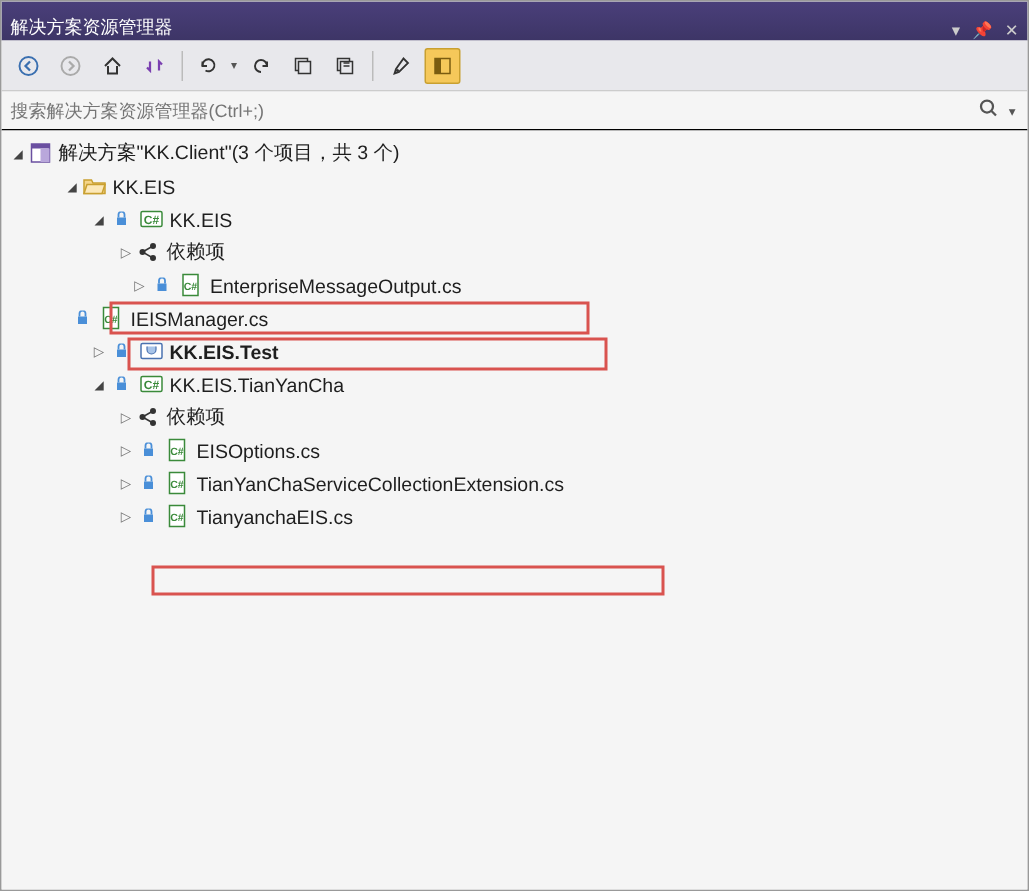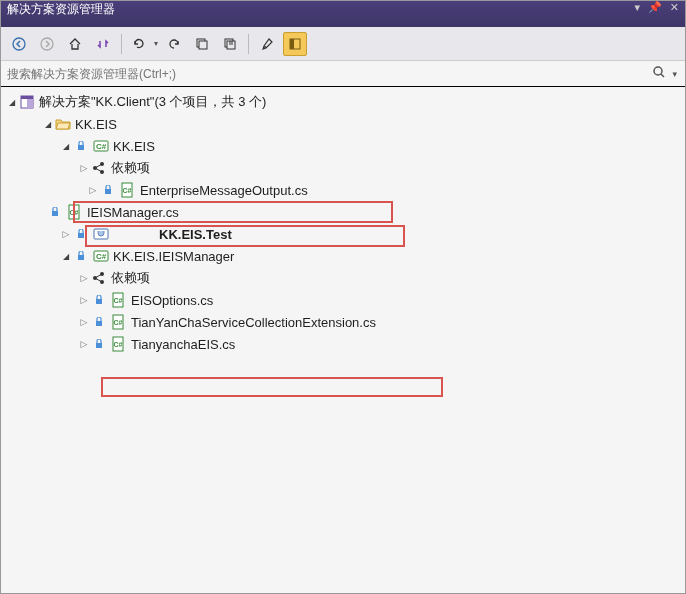--- a/index.html
+++ b/index.html
@@ -10,21 +10,21 @@
     width: 686px;
     height: 594px;
     overflow: hidden;
     border: 1px solid #999;
   }
   .titlebar {
     background: linear-gradient(to bottom, #4a3f7a, #3d3566);
     color: #fff;
     height: 26px;
     display: flex;
-    align-items: flex-start;
+    align-items: flex-end;
     padding: 0 6px;
     font-size: 12px;
   }
   .titlebar .title { flex: 1; }
   .titlebar .win-btns { display: flex; gap: 8px; align-items: center; }
   .titlebar .win-btn { color: #ccc; font-size: 11px; cursor: pointer; }
   .toolbar {
     background: #e8e8ec;
     border-bottom: 1px solid #ccc;
     height: 34px;
@@ -88,21 +88,21 @@
   .exp.right::before { content: "▷"; font-size: 9px; color: #777; }
   .exp.down::before  { content: "◢"; font-size: 8px; color: #444; }
   .exp.none { visibility: hidden; }
   .ic {
     width: 16px; height: 16px;
     display: inline-flex; align-items: center; justify-content: center;
     margin-right: 4px;
     flex-shrink: 0;
   }
   .label { color: #1e1e1e; font-size: 13px; }
-  .label.bold { font-weight: bold; margin-left: 46px; }
+  .label.bold { font-weight: bold; }
   .hl {
     border: 2px solid #d9534f;
     position: absolute;
     pointer-events: none;
   }
   .tree-wrap { position: relative; }
 </style>
 </head>
 <body>
 
@@ -308,21 +308,21 @@
             <rect x="1" y="4" width="6" height="5" fill="#4a8fd8"></rect>
             <path d="M2 4 V2 a2 2 0 0 1 4 0 V4" fill="none" stroke="#4a8fd8" stroke-width="1.2"></path>
           </svg>
         </span>
     <span class="ic">
       <svg width="16" height="16" viewBox="0 0 16 16">
             <rect x="1" y="3" width="14" height="10" rx="1" fill="#fff" stroke="#3a8a3a"></rect>
             <text x="8" y="11" font-size="8" text-anchor="middle" fill="#3a8a3a" font-weight="bold">C#</text>
           </svg>
     </span>
-    <span class="label">KK.EIS.IEISManager</span>
+    <span class="label">KK.EIS.TianYanCha</span>
   </div>
 
   <div class="node" style="padding-left:76px">
     <span class="exp right"></span>
     <span class="ic">
       <svg width="16" height="16" viewBox="0 0 16 16">
             <circle cx="4" cy="8" r="2" fill="#333"></circle>
             <circle cx="11" cy="4" r="2" fill="#333"></circle>
             <circle cx="11" cy="12" r="2" fill="#333"></circle>
             <line x1="4" y1="8" x2="11" y2="4" stroke="#333"></line>

